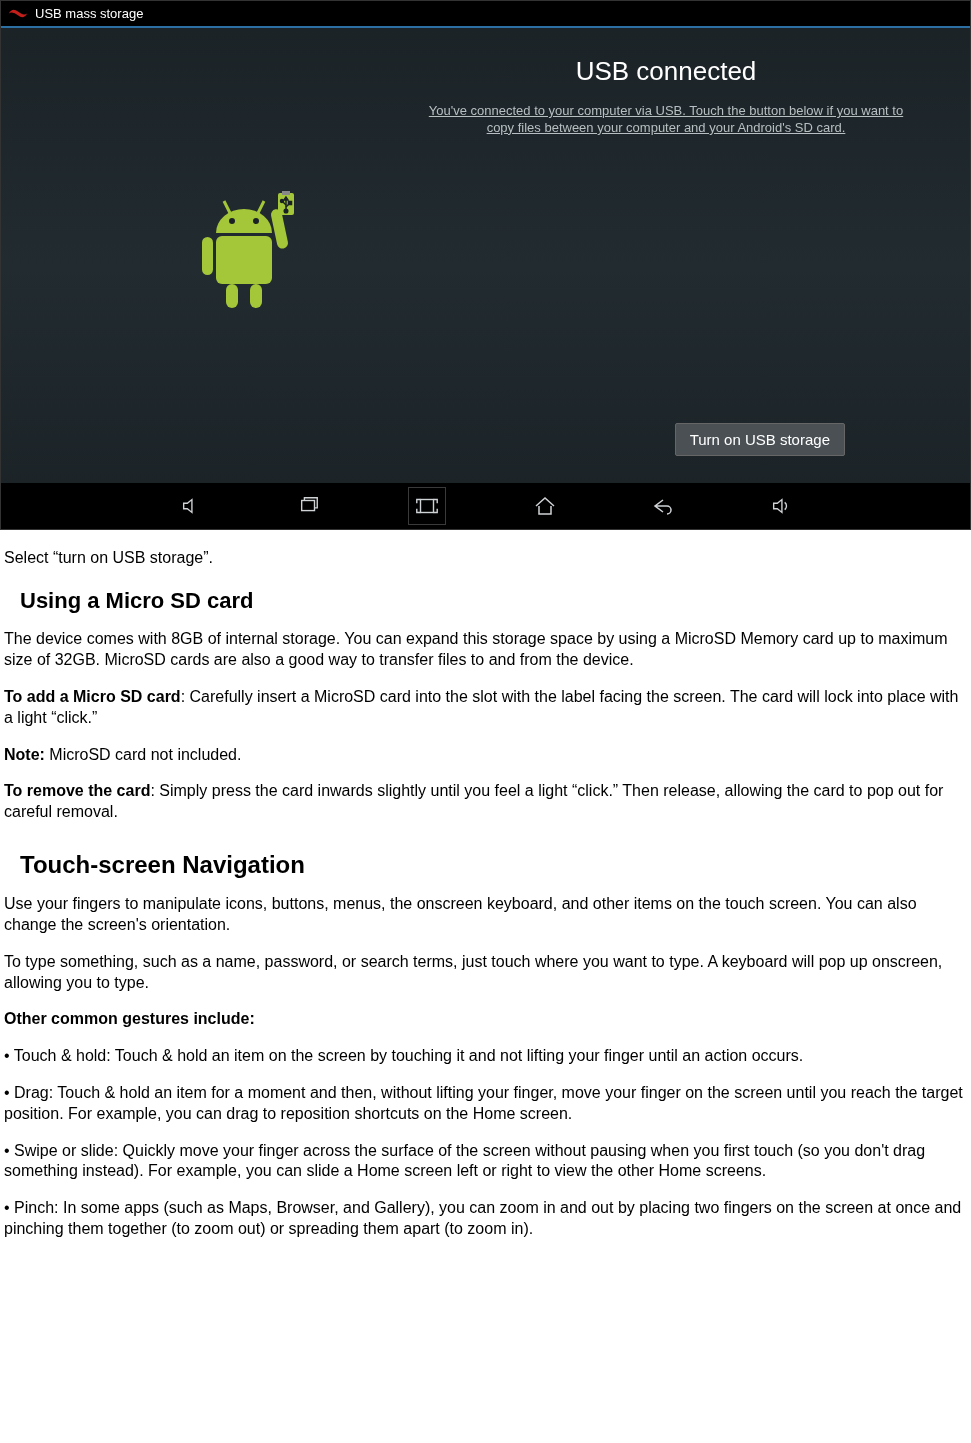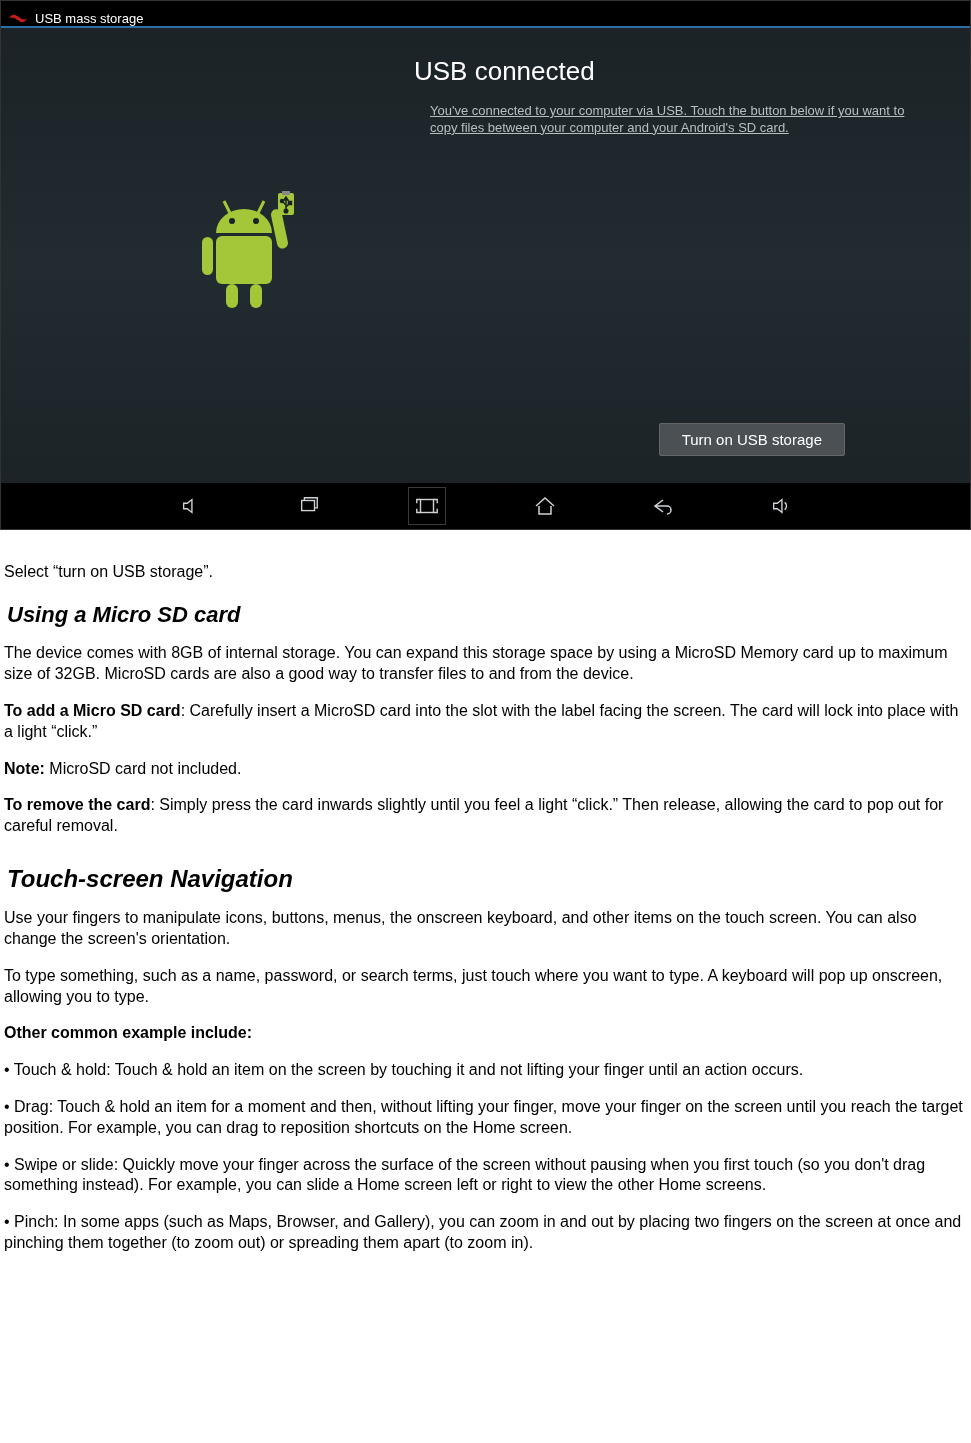--- a/index.html
+++ b/index.html
@@ -15,44 +15,44 @@
     height: 530px;
     background: linear-gradient(180deg, #1a2226 0%, #222b30 50%, #1a2226 100%);
     position: relative;
     border: 1px solid #333;
     box-sizing: border-box;
   }
   .titlebar {
     height: 25px;
     background: #000;
     display: flex;
-    align-items: flex-end;
+    align-items: center;
     padding-left: 6px;
     font-size: 13px;
     color: #fff;
   }
   .titlebar .lips {
     width: 22px;
     height: 14px;
     margin-right: 6px;
     display: inline-block;
   }
   .titlebar .lips svg { display:block; }
   .titlebar-sep {
     position:absolute;
     left:0; right:0; top:25px;
     height:2px;
     background:#2b6fa3;
   }
   .usb-heading {
     position: absolute;
     top: 55px;
-    right: 36px;
+    right: 44px;
     width: 520px;
-    text-align: left;
+    text-align: center;
   }
   .usb-heading h1 {
     margin: 0 0 8px 0;
     font-weight: normal;
     font-size: 26px;
     color: #fff;
   }
   .usb-heading p {
     margin: 16px;
     font-size: 13px;
@@ -67,21 +67,21 @@
     width: 110px;
     height: 130px;
   }
   .usb-button {
     position: absolute;
     bottom: 73px;
     right: 125px;
     background: #4a5054;
     color: #fff;
     border: 1px solid #666;
-    padding: 7px 22px;
+    padding: 7px 14px;
     font-size: 15px;
     border-radius: 2px;
     cursor: pointer;
   }
   .navbar {
     position: absolute;
     bottom: 0;
     left: 0;
     right: 0;
     height: 46px;
@@ -106,22 +106,21 @@
   }
   .doc {
     padding: 0 4px;
     font-size: 16px;
     line-height: 1.3;
   }
   .doc p { margin: 0 0 16px 0; }
   .doc h2 {
     font-size: 22px;
     font-weight: bold;
-    margin: 18px 0 14px 3px;
-    font-style: italic;
+    margin: 18px 0 14px 16px;
   }
   .doc h2.big {
     font-size: 24px;
     margin-top: 26px;
   }
 </style>
 </head>
 <body>
 
 <div class="screenshot">
@@ -206,34 +205,34 @@
     <span class="navicon">
       <svg width="24" height="22" viewBox="0 0 24 24" fill="none" stroke="#cfd3d6" stroke-width="1.5">
           <path d="M4 9v6h4l5 4V5L8 9H4z"></path>
           <path d="M16 8a5 5 0 0 1 0 8"></path>
         </svg>
     </span>
   </div>
 </div>
 
 <div class="doc">
-  <p style="margin-top:32px">Select “turn on USB storage”.</p>
+  <p style="margin-top:18px">Select “turn on USB storage”.</p>
 
   <h2>Using a Micro SD card</h2>
 
   <p>The device comes with 8GB of internal storage. You can expand this storage space by using a MicroSD Memory card up to maximum size of 32GB. MicroSD cards are also a good way to transfer files to and from the device.</p>
 
   <p><b>To add a Micro SD card</b><span>: Carefully insert a MicroSD card into the slot with the label facing the screen. The card will lock into place with a light “click.”</span></p>
 
   <p><b>Note:</b><span> MicroSD card not included.</span></p>
 
   <p><b>To remove the card</b><span>: Simply press the card inwards slightly until you feel a light “click.” Then release, allowing the card to pop out for careful removal.</span></p>
 
   <h2 class="big">Touch-screen Navigation</h2>
 
   <p>Use your fingers to manipulate icons, buttons, menus, the onscreen keyboard, and other items on the touch screen. You can also change the screen's orientation.</p>
   <p>To type something, such as a name, password, or search terms, just touch where you want to type. A keyboard will pop up onscreen, allowing you to type.</p>
-  <p><b>Other common example include:</b></p>
+  <p><b>Other common gestures include:</b></p>
   <p>• Touch &amp; hold: Touch &amp; hold an item on the screen by touching it and not lifting your finger until an action occurs.</p>
   <p>• Drag: Touch &amp; hold an item for a moment and then, without lifting your finger, move your finger on the screen until you reach the target position. For example, you can drag to reposition shortcuts on the Home screen.</p>
   <p>• Swipe or slide: Quickly move your finger across the surface of the screen without pausing when you first touch (so you don't drag something instead). For example, you can slide a Home screen left or right to view the other Home screens.</p>
   <p>• Pinch: In some apps (such as Maps, Browser, and Gallery), you can zoom in and out by placing two fingers on the screen at once and pinching them together (to zoom out) or spreading them apart (to zoom in).</p>
 </div>
 
 </body></html>

